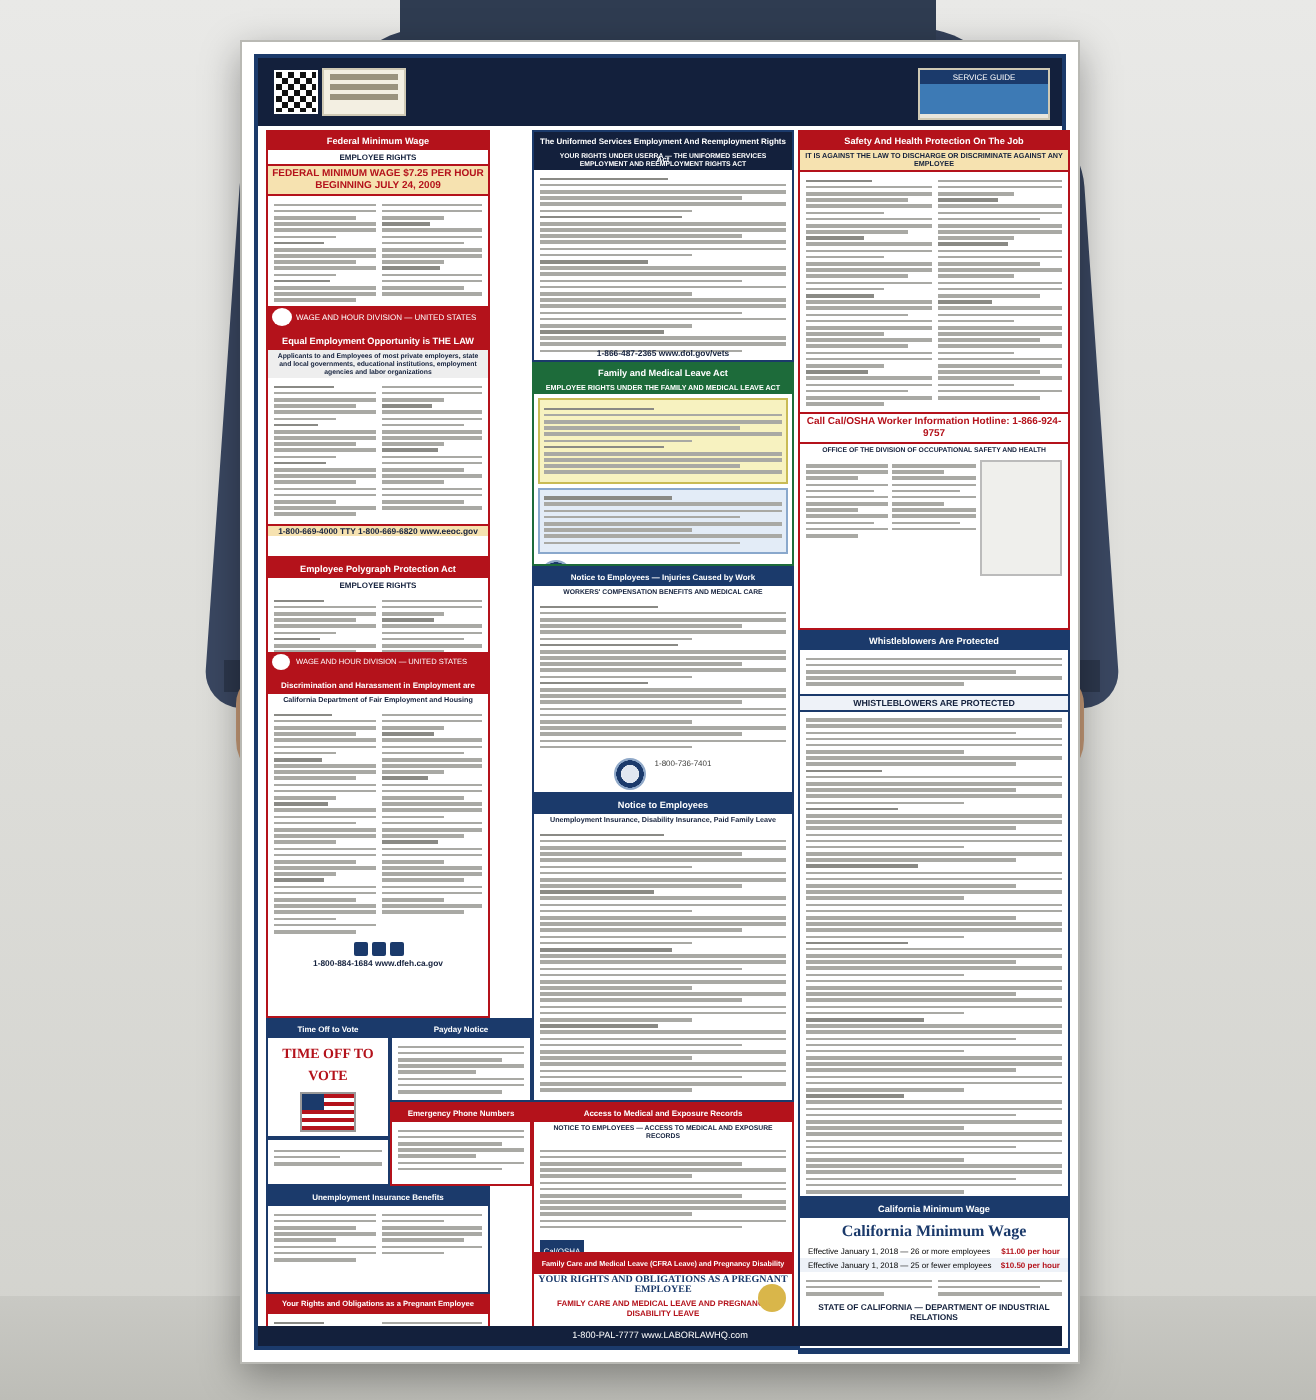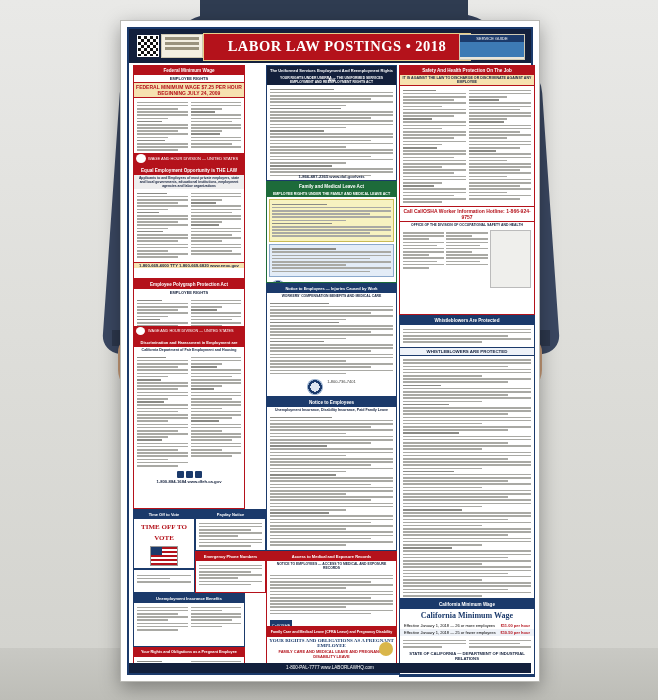--- a/index.html
+++ b/index.html
@@ -115,21 +115,20 @@
   <div class="poster">
    <div class="poster-inner">
 
     <div class="hdr">
       <div class="qr"></div>
       <div class="hdr-left-box">
         <i></i>
             <i></i>
             <i></i>
       </div>
-      <div class="title">LABOR LAW POSTINGS • 2018</div>
       <div class="hdr-right">
         <div class="r1">SERVICE GUIDE</div>
         <div class="r2"></div>
       </div>
     </div>
 
     <div class="cols">
 
       <div class="col c1">
 

